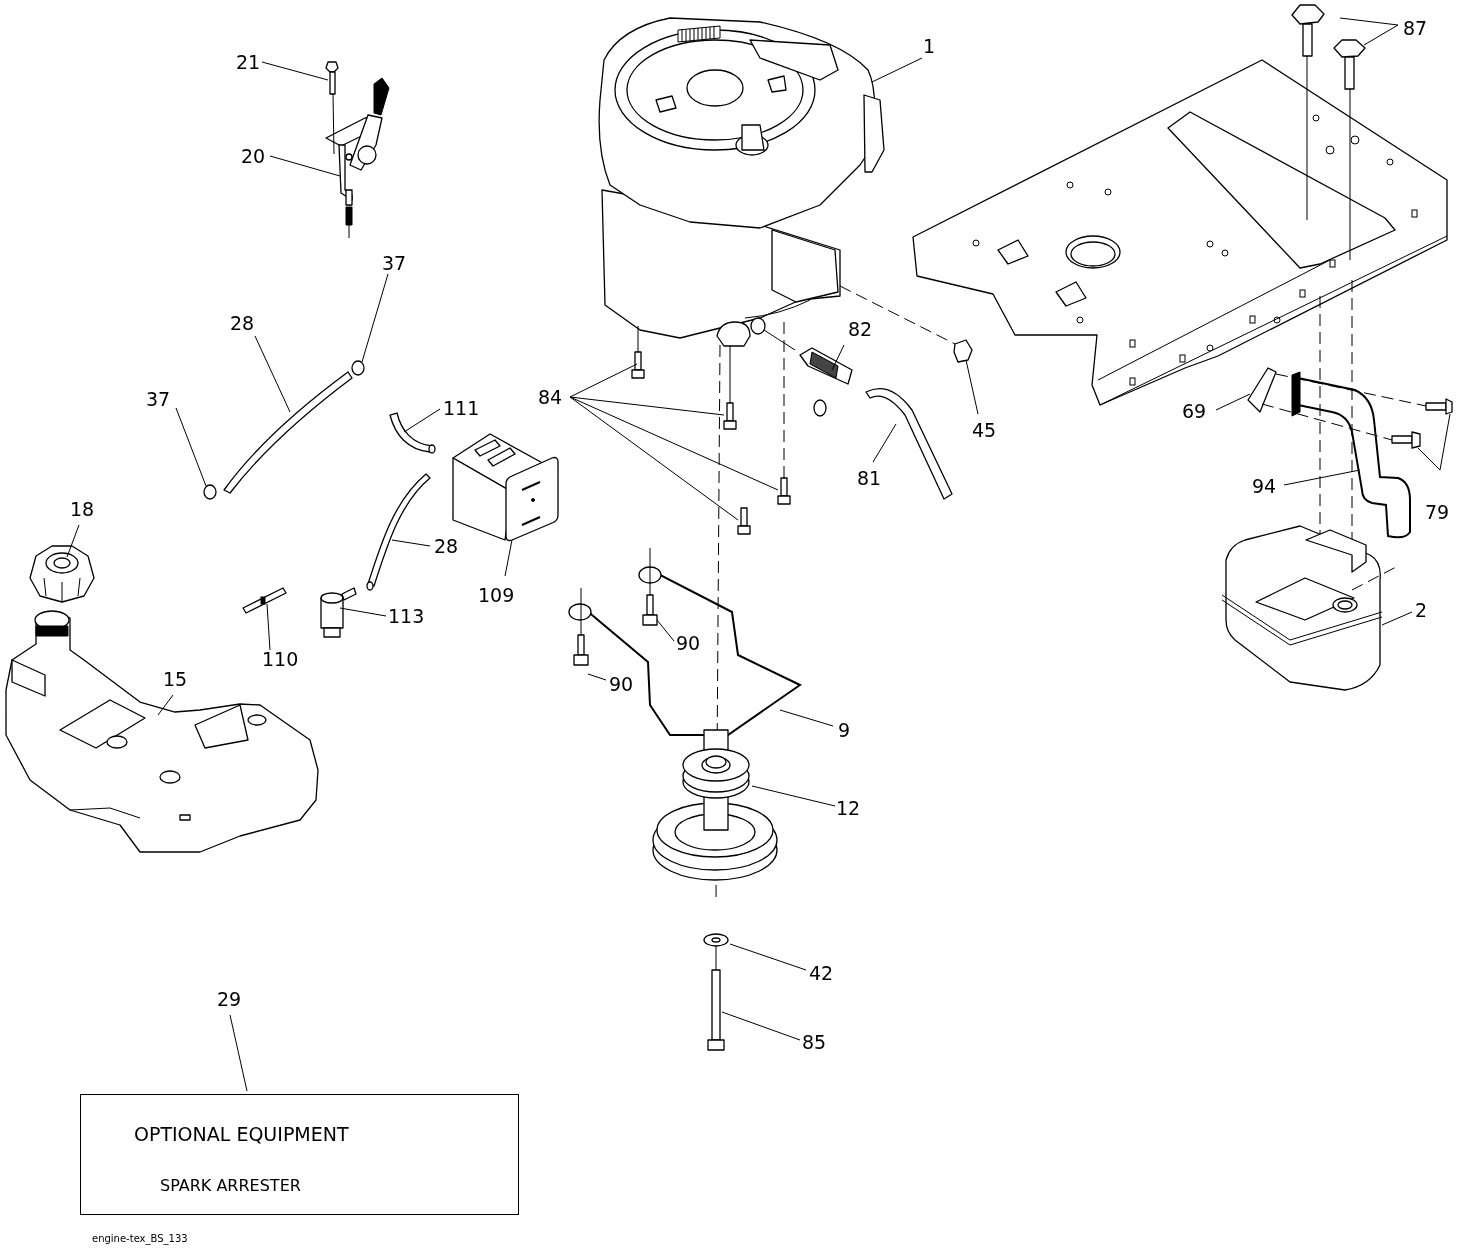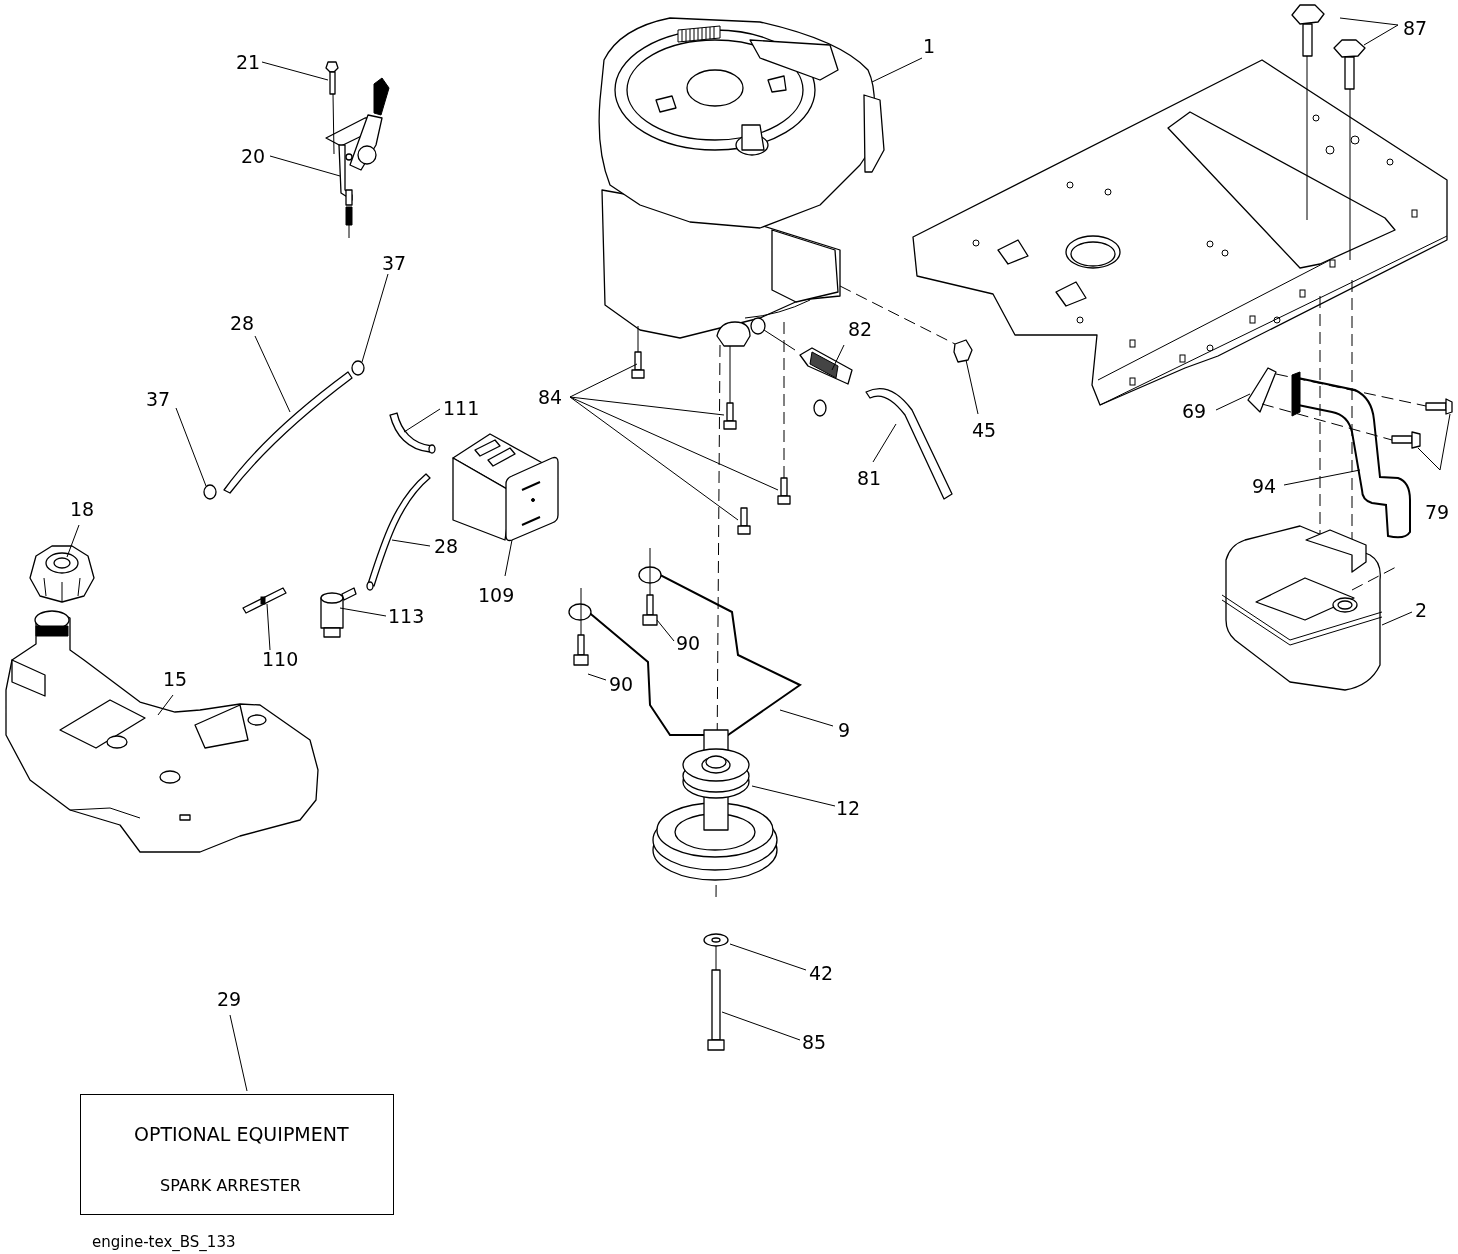--- a/index.html
+++ b/index.html
@@ -6,25 +6,25 @@
   body { width: 1458px; height: 1254px; position: relative; overflow: hidden;
          font-family: "DejaVu Sans", sans-serif; color: #000; }
   #diagram { position: absolute; left: 0; top: 0; width: 1458px; height: 1254px; }
   .part { fill: #fff; stroke: #000; stroke-width: 1.3; stroke-linejoin: round; }
   .thin { fill: none; stroke: #000; stroke-width: 1; }
   .bold { fill: none; stroke: #000; stroke-width: 2; }
   .dash { fill: none; stroke: #000; stroke-width: 1; stroke-dasharray: 12 6; }
   .leader { fill: none; stroke: #000; stroke-width: 1; }
   .dark { fill: #000; stroke: #000; stroke-width: 1; }
   .callout { font-family: "DejaVu Sans", sans-serif; font-size: 19px; fill: #000; }
-  .note-box { position: absolute; left: 80px; top: 1094px; width: 314px; height: 121px;
+  .note-box { position: absolute; left: 80px; top: 1094px; width: 439px; height: 121px;
               border: 1px solid #000; box-sizing: border-box; background: #fff; }
   .note-line1 { position: absolute; left: 53px; top: 28px; font-size: 19px; white-space: nowrap; }
   .note-line2 { position: absolute; left: 79px; top: 81px; font-size: 16px; white-space: nowrap; }
-  .figure-id { position: absolute; left: 92px; top: 1233px; font-size: 15px; white-space: nowrap; }
+  .figure-id { position: absolute; left: 92px; top: 1233px; font-size: 10px; white-space: nowrap; }
 </style>
 </head>
 <body>
 
 <svg id="diagram" viewBox="0 0 1458 1254" xmlns="http://www.w3.org/2000/svg">
 
   <g>
     <path class="part" d="M326 138 L365 118 L376 118 L378 128 L341 146 Z"></path>
     <path class="part" d="M339 145 L345 145 L345 190 L352 195 L352 200 L341 193 Z"></path>
     <path class="dark" d="M374 84 L382 78 L389 88 L381 115 L374 113 Z"></path>

